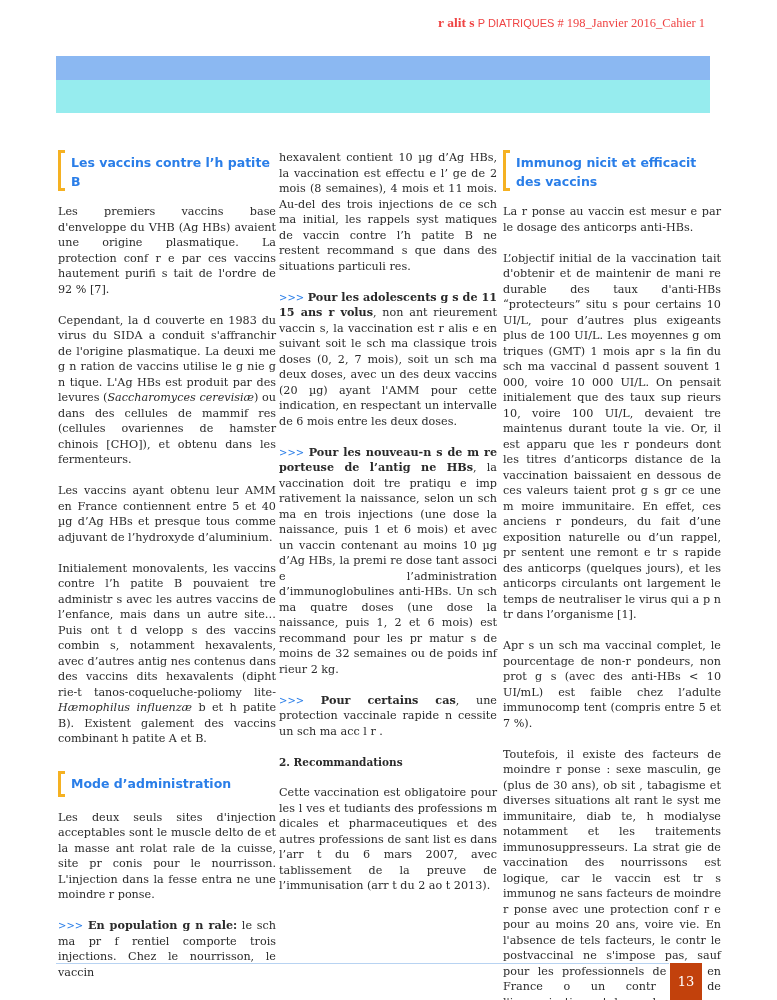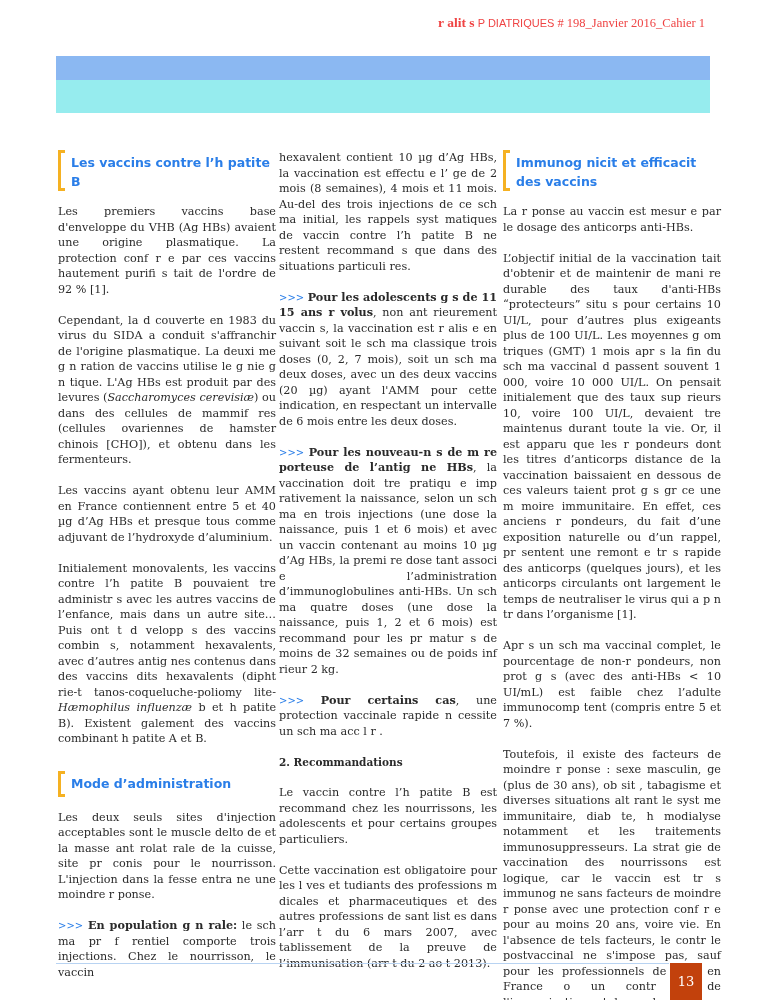--- a/index.html
+++ b/index.html
@@ -54,39 +54,38 @@
 </div>
 
 <div class="band-top"></div>
 <div class="band-bottom"></div>
 
 <div class="col col1">
   <div class="heading">
     <span class="bracket"></span>
     <span class="htext">Les vaccins contre l’h patite B</span>
   </div>
-  <p>Les premiers vaccins base d'enveloppe du VHB (Ag HBs) avaient une origine plasmatique. La protection conf r e par ces vaccins hautement purifi s tait de l'ordre de 92 % [1].</p>
+  <p>Les premiers vaccins base d'enveloppe du VHB (Ag HBs) avaient une origine plasmatique. La protection conf r e par ces vaccins hautement purifi s tait de l'ordre de 92 % [7].</p>
   <p><span>Cependant, la d couverte en 1983 du virus du SIDA a conduit s'affranchir de l'origine plasmatique. La deuxi me g n ration de vaccins utilise le g nie g n tique. L'Ag HBs est produit par des levures (</span><i>Saccharomyces cerevisiæ</i><span>) ou dans des cellules de mammif res (cellules ovariennes de hamster chinois [CHO]), et obtenu dans les fermenteurs.</span></p>
   <p>Les vaccins ayant obtenu leur AMM en France contiennent entre 5 et 40 µg d’Ag HBs et presque tous comme adjuvant de l’hydroxyde d’aluminium.</p>
   <p><span>Initialement monovalents, les vaccins contre l’h patite B pouvaient tre administr s avec les autres vaccins de l’enfance, mais dans un autre site… Puis ont t d velopp s des vaccins combin s, notamment hexavalents, avec d’autres antig nes contenus dans des vaccins dits hexavalents (dipht rie-t tanos-coqueluche-poliomy lite-</span><i>Hæmophilus influenzæ</i><span> b et h patite B). Existent galement des vaccins combinant h patite A et B.</span></p>
   <div class="heading single" style="margin-top:24px;">
     <span class="bracket"></span>
     <span class="htext">Mode d’administration</span>
   </div>
   <p>Les deux seuls sites d'injection acceptables sont le muscle delto de et la masse ant rolat rale de la cuisse, site pr conis pour le nourrisson. L'injection dans la fesse entra ne une moindre r ponse.</p>
   <p><span class="arrow">&gt;&gt;&gt;</span> <span class="lead">En population g n rale:</span><span> le sch ma pr f rentiel comporte trois injections. Chez le nourrisson, le vaccin</span></p>
 </div>
 
 <div class="col col2">
   <p>hexavalent contient 10 µg d’Ag HBs, la vaccination est effectu e l’ ge de 2 mois (8 semaines), 4 mois et 11 mois. Au-del des trois injections de ce sch ma initial, les rappels syst matiques de vaccin contre l’h patite B ne restent recommand s que dans des situations particuli res.</p>
   <p><span class="arrow">&gt;&gt;&gt;</span> <span class="lead">Pour les adolescents g s de 11 15 ans r volus</span><span>, non ant rieurement vaccin s, la vaccination est r alis e en suivant soit le sch ma classique trois doses (0, 2, 7 mois), soit un sch ma deux doses, avec un des deux vaccins (20 µg) ayant l'AMM pour cette indication, en respectant un intervalle de 6 mois entre les deux doses.</span></p>
   <p><span class="arrow">&gt;&gt;&gt;</span> <span class="lead">Pour les nouveau-n s de m re porteuse de l’antig ne HBs</span><span>, la vaccination doit tre pratiqu e imp rativement la naissance, selon un sch ma en trois injections (une dose la naissance, puis 1 et 6 mois) et avec un vaccin contenant au moins 10 µg d’Ag HBs, la premi re dose tant associ e l’administration d’immunoglobulines anti-HBs. Un sch ma quatre doses (une dose la naissance, puis 1, 2 et 6 mois) est recommand pour les pr matur s de moins de 32 semaines ou de poids inf rieur 2 kg.</span></p>
   <p><span class="arrow">&gt;&gt;&gt;</span> <span class="lead">Pour certains cas</span><span>, une protection vaccinale rapide n cessite un sch ma acc l r .</span></p>
   <div class="sub">2. Recommandations</div>
-  <p>Le vaccin contre l’h patite B est recommand chez les nourrissons, les adolescents et pour certains groupes particuliers.</p>
   <p>Cette vaccination est obligatoire pour les l ves et tudiants des professions m dicales et pharmaceutiques et des autres professions de sant list es dans l’arr t du 6 mars 2007, avec tablissement de la preuve de l’immunisation (arr t du 2 ao t 2013).</p>
 </div>
 
 <div class="col col3">
   <div class="heading">
     <span class="bracket"></span>
     <span class="htext">Immunog nicit et efficacit des vaccins</span>
   </div>
   <p>La r ponse au vaccin est mesur e par le dosage des anticorps anti-HBs.</p>
   <p>L’objectif initial de la vaccination tait d'obtenir et de maintenir de mani re durable des taux d'anti-HBs “protecteurs” situ s pour certains 10 UI/L, pour d’autres plus exigeants plus de 100 UI/L. Les moyennes g om triques (GMT) 1 mois apr s la fin du sch ma vaccinal d passent souvent 1 000, voire 10 000 UI/L. On pensait initialement que des taux sup rieurs 10, voire 100 UI/L, devaient tre maintenus durant toute la vie. Or, il est apparu que les r pondeurs dont les titres d’anticorps distance de la vaccination baissaient en dessous de ces valeurs taient prot g s gr ce une m moire immunitaire. En effet, ces anciens r pondeurs, du fait d’une exposition naturelle ou d’un rappel, pr sentent une remont e tr s rapide des anticorps (quelques jours), et les anticorps circulants ont largement le temps de neutraliser le virus qui a p n tr dans l’organisme [1].</p>

